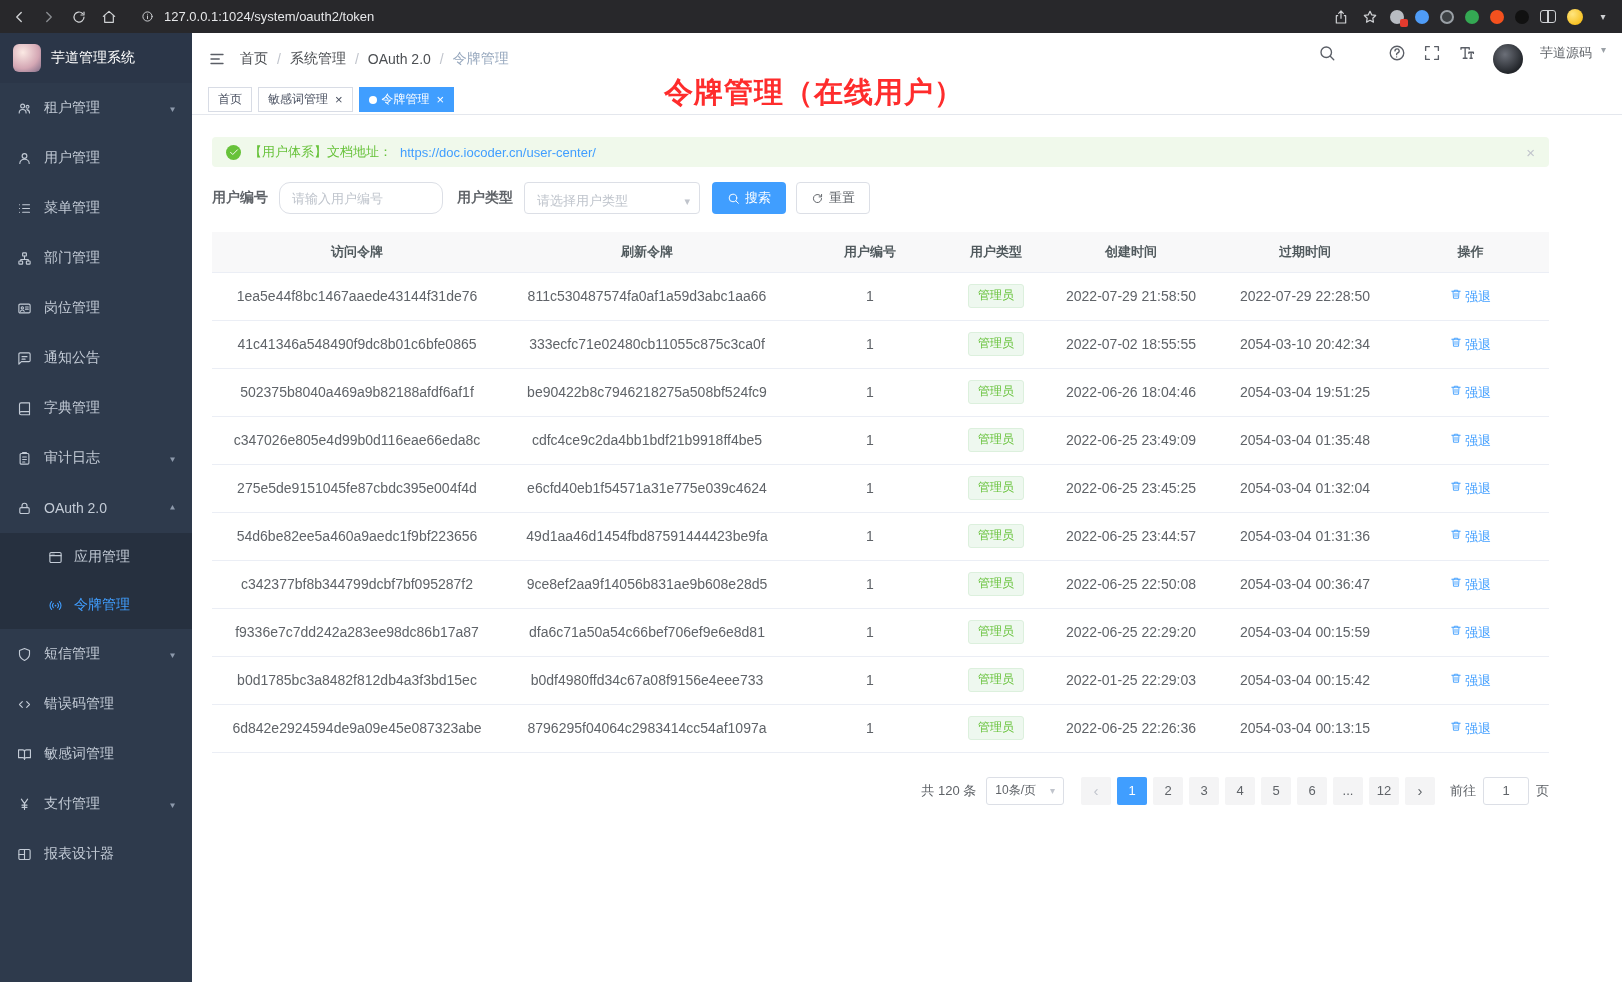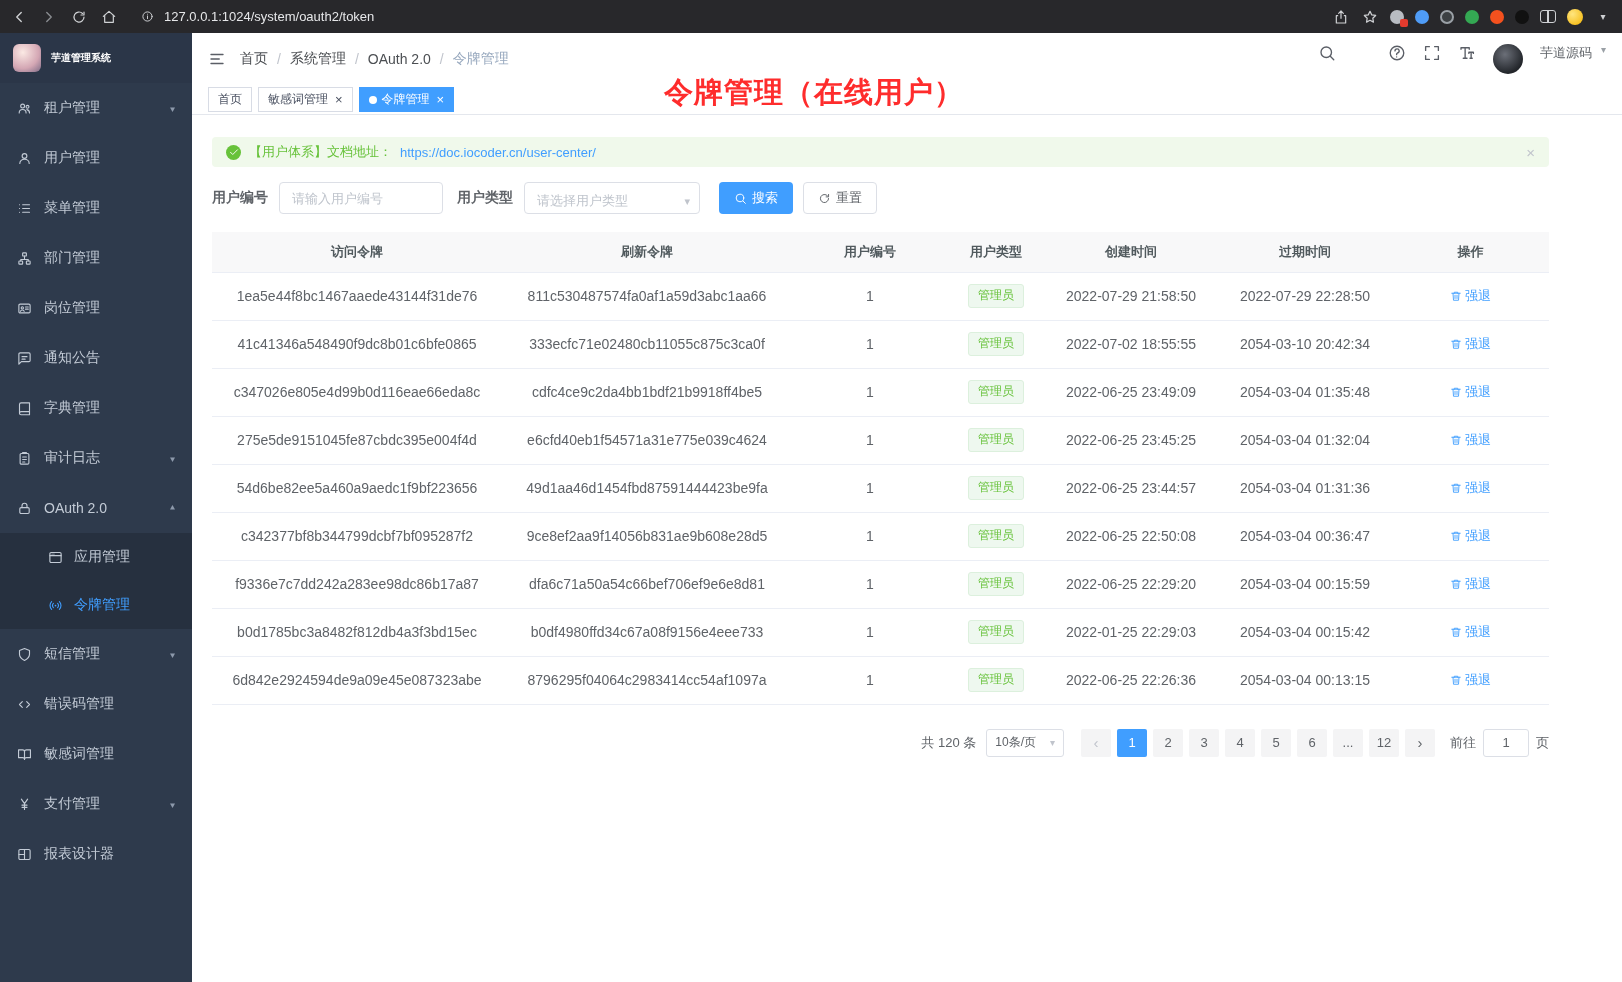--- a/index.html
+++ b/index.html
@@ -24,21 +24,21 @@
 .ext-badge{position:absolute;right:-4px;bottom:-3px;width:8px;height:8px;background:#e33b2e;border-radius:2px}
 .split-ic{width:16px;height:13px;border:1.5px solid #cfd1d4;border-radius:3px;position:relative;cursor:pointer}
 .split-ic:after{content:"";position:absolute;left:6px;top:0;bottom:0;width:1.5px;background:#cfd1d4}
 .emoji-face{width:16px;height:16px;border-radius:50%;background:radial-gradient(circle at 35% 32%,#ffe57f,#f4b400);cursor:pointer}
 
 
 .app{display:flex;height:949px}
 .sidebar{width:192px;background:#2e3a4c;flex-shrink:0;display:flex;flex-direction:column;overflow:hidden}
 .logo-bar{height:50px;display:flex;align-items:center;gap:10px;padding:0 13px;background:#2b3648}
 .logo-avatar{width:28px;height:28px;border-radius:6px;background:radial-gradient(circle at 35% 30%,#fbe9e4,#d4a7b4 60%,#7d6b86);flex-shrink:0}
-.logo-title{color:#fff;font-size:10px;font-weight:700;white-space:nowrap}
+.logo-title{color:#fff;font-size:14px;font-weight:400;white-space:nowrap}
 .menu-item{height:50px;display:flex;align-items:center;gap:12px;padding:0 17px;font-size:14px;color:#c3cbd6;cursor:pointer;white-space:nowrap}
 .mi-label{flex:1}
 .chev{font-size:10px;color:#8d99ab;transform:scaleY(.9)}
 .chev.up{transform:rotate(180deg) scaleY(.9)}
 .submenu{background:#26303f}
 .submenu-item{height:48px;display:flex;align-items:center;gap:11px;padding-left:48px;font-size:14px;color:#c3cbd6;cursor:pointer;white-space:nowrap}
 .submenu-item.active{color:var(--primary)}
 
 
 .main{flex:1;display:flex;flex-direction:column;position:relative;background:#fff}
@@ -68,35 +68,35 @@
 
 .alert{height:30px;background:#f0f9eb;border-radius:4px;display:flex;align-items:center;gap:8px;padding:0 14px;position:relative}
 .alert-check{width:15px;height:15px;border-radius:50%;background:var(--success);color:#fff;display:flex;align-items:center;justify-content:center;flex-shrink:0}
 .alert-text{font-size:13px;color:var(--success)}
 .alert-link{font-size:13px;color:var(--primary);cursor:pointer}
 .alert-close{position:absolute;right:14px;color:#c0c4cc;font-size:15px;cursor:pointer;line-height:1}
 
 
 .filters{margin-top:15px;display:flex;align-items:center;gap:10px}
 .f-label{font-size:14px;font-weight:700;color:#5f6368;margin-right:1px;white-space:nowrap}
-.f-input{width:164px;height:32px;border:1px solid #dcdfe6;border-radius:4px;padding:0 12px;font-size:13px;color:#606266;outline:none;background:#fff}
+.f-input{width:164px;height:32px;border:1px solid #dcdfe6;border-radius:11px;padding:0 12px;font-size:13px;color:#606266;outline:none;background:#fff}
 .f-input::placeholder{color:#bfc4cc}
-.f-select{width:176px;height:32px;border:1px solid #dcdfe6;border-radius:4px;padding:6px 26px 0 12px;font-size:13px;color:#bfc4cc;background:#fff;display:flex;align-items:center;position:relative;cursor:pointer;margin-right:9px}
+.f-select{width:176px;height:32px;border:1px solid #dcdfe6;border-radius:4px;padding:6px 26px 0 12px;font-size:13px;color:#bfc4cc;background:#fff;display:flex;align-items:center;position:relative;cursor:pointer;margin-right:2px}
 .f-select .sel-caret{position:absolute;right:9px;color:#c0c4cc;font-size:11px}
 .btn{height:32px;border-radius:4px;font-size:13px;display:inline-flex;align-items:center;gap:5px;padding:0 14px;cursor:pointer;border:1px solid transparent;font-family:Liberation Sans, sans-serif}
 .btn.primary{background:var(--primary);color:#fff}
 .btn.plain{background:#fff;color:#5f6368;border-color:#dcdfe6}
 
 
 .data-table{margin-top:18px;width:1337px;border-collapse:collapse;table-layout:fixed}
 .data-table th{height:40px;background:#f8f8f9;color:#515a5e;font-size:13px;font-weight:700;text-align:center;border-bottom:1px solid #ebeef5}
 .data-table td{height:48px;color:#5f6368;font-size:14px;text-align:center;border-bottom:1px solid #ebeef5;overflow:hidden;white-space:nowrap}
 .col-token{width:290px}.col-uid{width:156px}.col-utype{width:96px}.col-time{width:174px}.col-op{width:157px}
 .badge{display:inline-block;padding:3px 9px;font-size:12px;color:var(--success);background:#eef8ef;border:1px solid #dcf0dd;border-radius:3px;line-height:1.3}
-.action-link{color:var(--primary);font-size:13px;display:inline-flex;align-items:center;gap:3px;cursor:pointer}
+.action-link{color:var(--primary);font-size:13px;display:inline-flex;align-items:flex-start;gap:3px;cursor:pointer}
 
 
 .pagination{margin-top:24px;display:flex;align-items:center;justify-content:flex-end;}
 .pg-total{font-size:13px;color:#5f6368;margin-right:10px}
 .pg-size{height:28px;border:1px solid #dcdfe6;border-radius:3px;display:flex;align-items:center;gap:14px;padding:0 8px;font-size:12px;color:#5f6368;cursor:pointer;margin-right:14px}
 .pg-size .sel-caret{color:#c0c4cc;font-size:10px}
 .pg-btn{min-width:30px;height:28px;padding:0 4px;background:#f4f4f5;border-radius:2px;display:flex;align-items:center;justify-content:center;font-size:13px;color:#5f6368;cursor:pointer;margin:0 3px}
 .pg-btn.active{background:var(--primary);color:#fff}
 .pg-btn.arrow{font-size:15px}
 .pg-btn.disabled{color:#c0c4cc;cursor:default}
@@ -439,20 +439,31 @@
                 <td>333ecfc71e02480cb11055c875c3ca0f</td>
                 <td>1</td>
                 <td><span class="badge">管理员</span></td>
                 <td>2022-07-02 18:55:55</td>
                 <td>2054-03-10 20:42:34</td>
                 <td><span class="action-link"><svg class="ic-xs" viewBox="0 0 24 24" fill="none" stroke="currentColor" stroke-width="1.8" stroke-linecap="round" stroke-linejoin="round">
                       <path d="M3.5 6.5h17M8.5 6.5v-2h7v2M6 6.5l1 14h10l1-14M10 10.5v6.5M14 10.5v6.5"></path>
                     </svg>强退</span></td>
               </tr>
               <tr>
+                <td>502375b8040a469a9b82188afdf6af1f</td>
+                <td>be90422b8c7946218275a508bf524fc9</td>
+                <td>1</td>
+                <td><span class="badge">管理员</span></td>
+                <td>2022-06-26 18:04:46</td>
+                <td>2054-03-04 19:51:25</td>
+                <td><span class="action-link"><svg class="ic-xs" viewBox="0 0 24 24" fill="none" stroke="currentColor" stroke-width="1.8" stroke-linecap="round" stroke-linejoin="round">
+                      <path d="M3.5 6.5h17M8.5 6.5v-2h7v2M6 6.5l1 14h10l1-14M10 10.5v6.5M14 10.5v6.5"></path>
+                    </svg>强退</span></td>
+              </tr>
+              <tr>
                 <td>c347026e805e4d99b0d116eae66eda8c</td>
                 <td>cdfc4ce9c2da4bb1bdf21b9918ff4be5</td>
                 <td>1</td>
                 <td><span class="badge">管理员</span></td>
                 <td>2022-06-25 23:49:09</td>
                 <td>2054-03-04 01:35:48</td>
                 <td><span class="action-link"><svg class="ic-xs" viewBox="0 0 24 24" fill="none" stroke="currentColor" stroke-width="1.8" stroke-linecap="round" stroke-linejoin="round">
                       <path d="M3.5 6.5h17M8.5 6.5v-2h7v2M6 6.5l1 14h10l1-14M10 10.5v6.5M14 10.5v6.5"></path>
                     </svg>强退</span></td>
               </tr>

